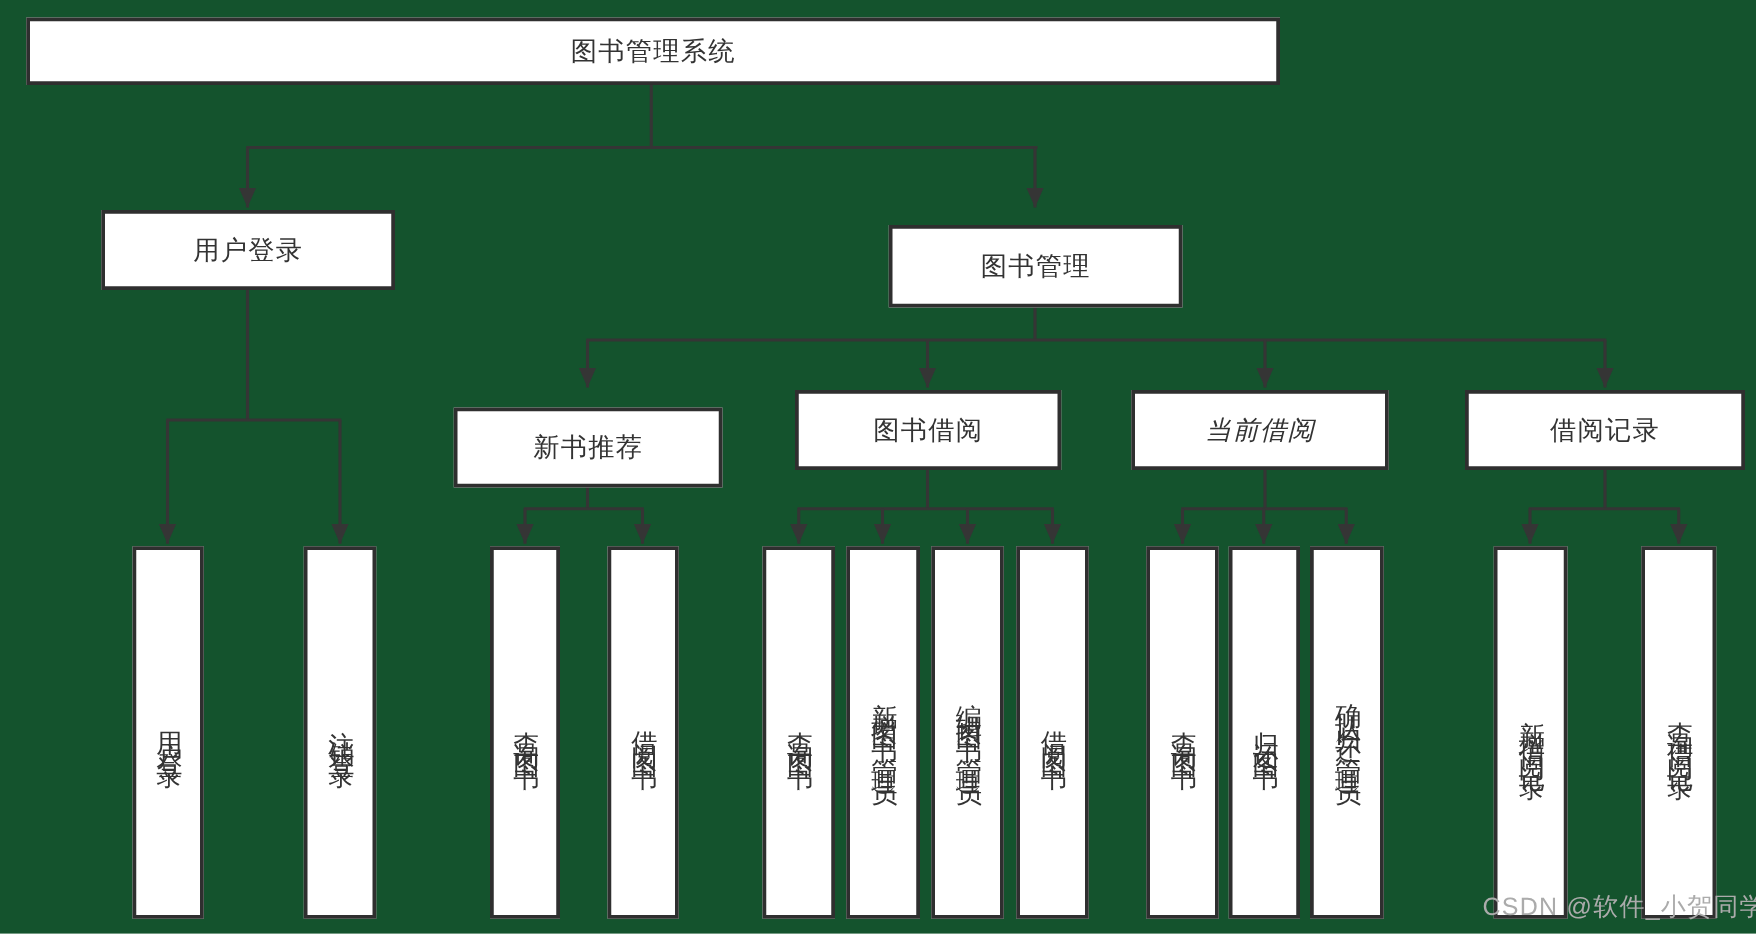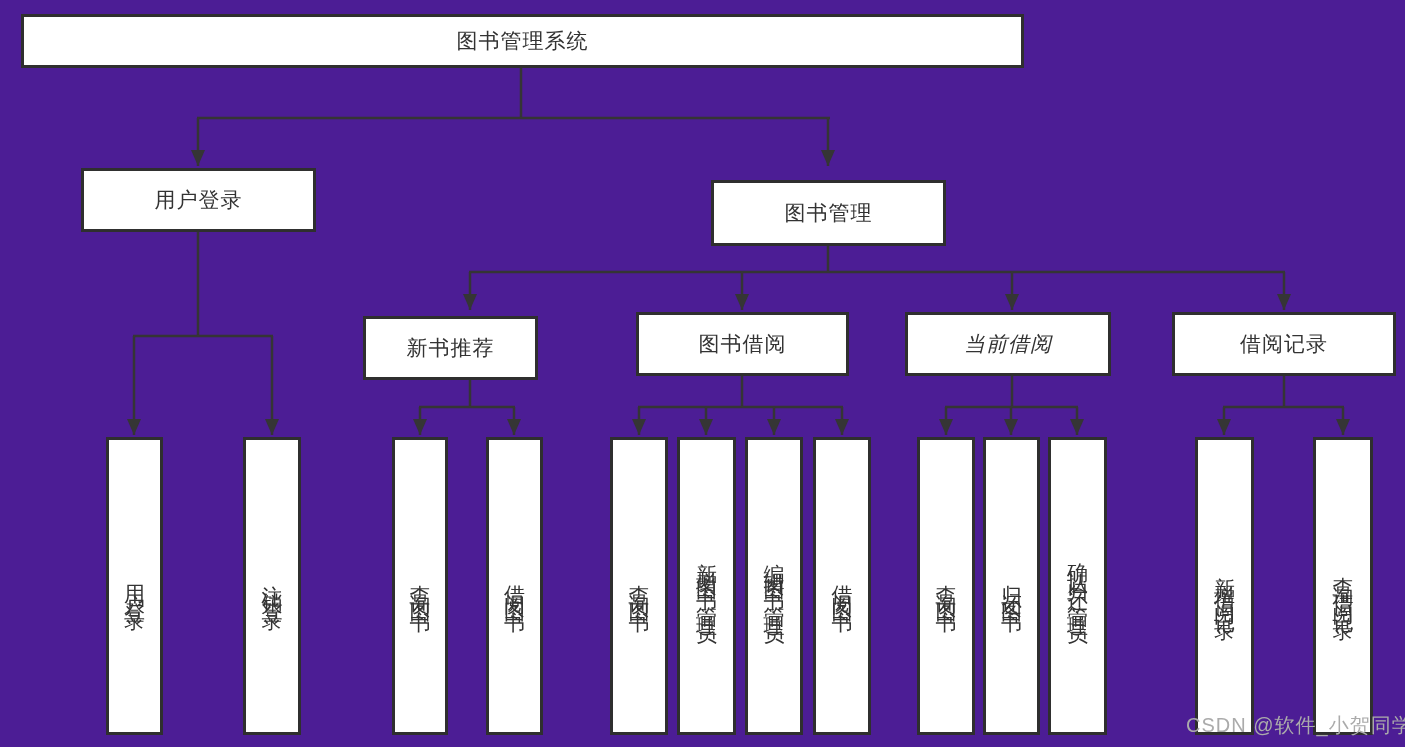--- a/index.html
+++ b/index.html
@@ -1,19 +1,19 @@
 <!DOCTYPE html>
 <html><head>
 <meta charset="utf-8">
 <style>
   html,body{margin:0;padding:0;background:#ffffff;}
   .canvas{
     position:relative;
     width:1405px;height:747px;
-    background:#4c1d95;
+    background:#14532d;
     font-family:"Liberation Sans","DejaVu Sans",sans-serif;
     overflow:hidden;
   }
   .connectors{position:absolute;left:0;top:0;width:1405px;height:747px;}
   .connectors line{stroke:#353535;stroke-width:2.5;}
   .box{
     position:absolute;
     box-sizing:border-box;
     border:3px solid #2f2f2f;
     background:#ffffff;
@@ -96,21 +96,21 @@
     <span>图书管理系统</span>
   </div>
 
   <div class="box hbox" style="left:81px;top:168px;width:235px;height:64px;">
     <span>用户登录</span>
   </div>
   <div class="box hbox" style="left:711px;top:168px;width:235px;height:66px;margin-top:12px;">
     <span>图书管理</span>
   </div>
 
-  <div class="box hbox" style="left:363px;top:316px;width:175px;height:64px;">
+  <div class="box hbox" style="left:363px;top:326px;width:215px;height:64px;">
     <span>新书推荐</span>
   </div>
   <div class="box hbox" style="left:636px;top:312px;width:213px;height:64px;">
     <span>图书借阅</span>
   </div>
   <div class="box hbox" style="left:905px;top:312px;width:206px;height:64px;font-style:italic;">
     <span>当前借阅</span>
   </div>
   <div class="box hbox" style="left:1172px;top:312px;width:224px;height:64px;">
     <span>借阅记录</span>

